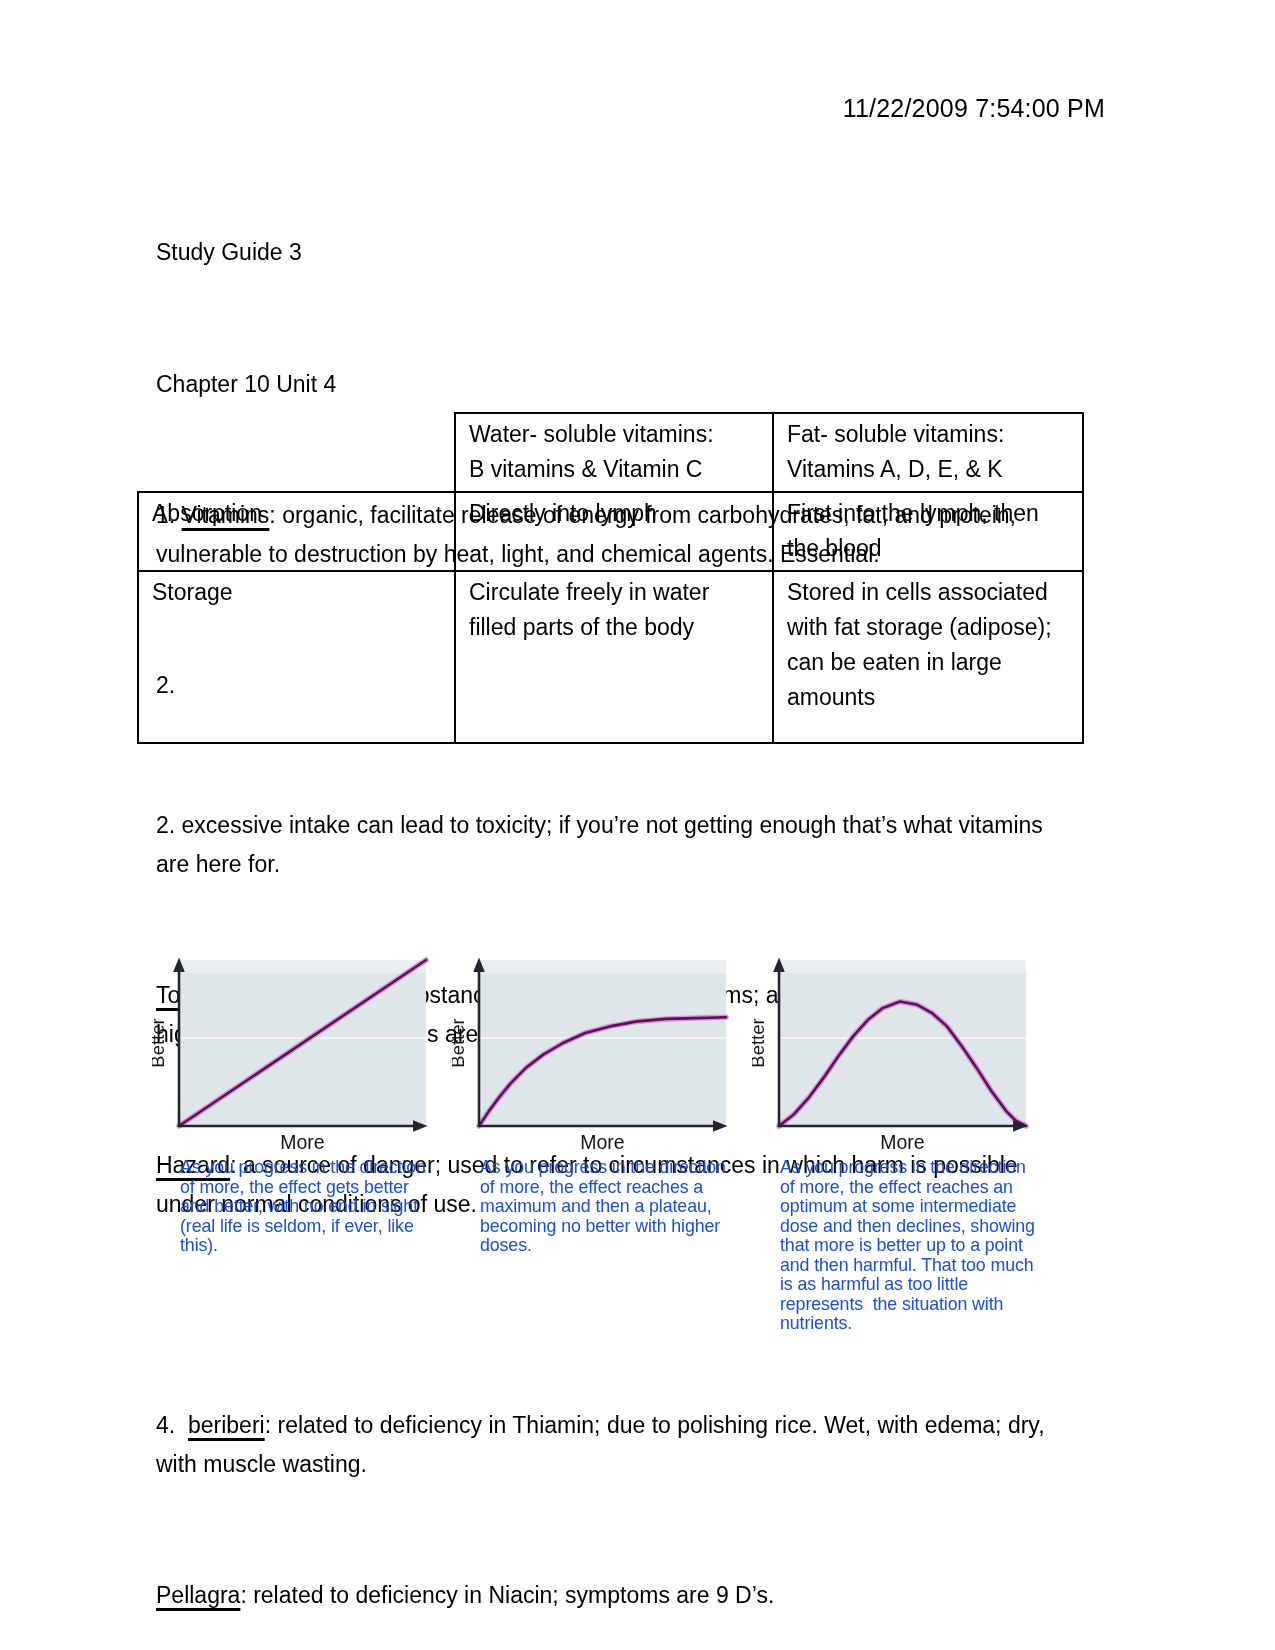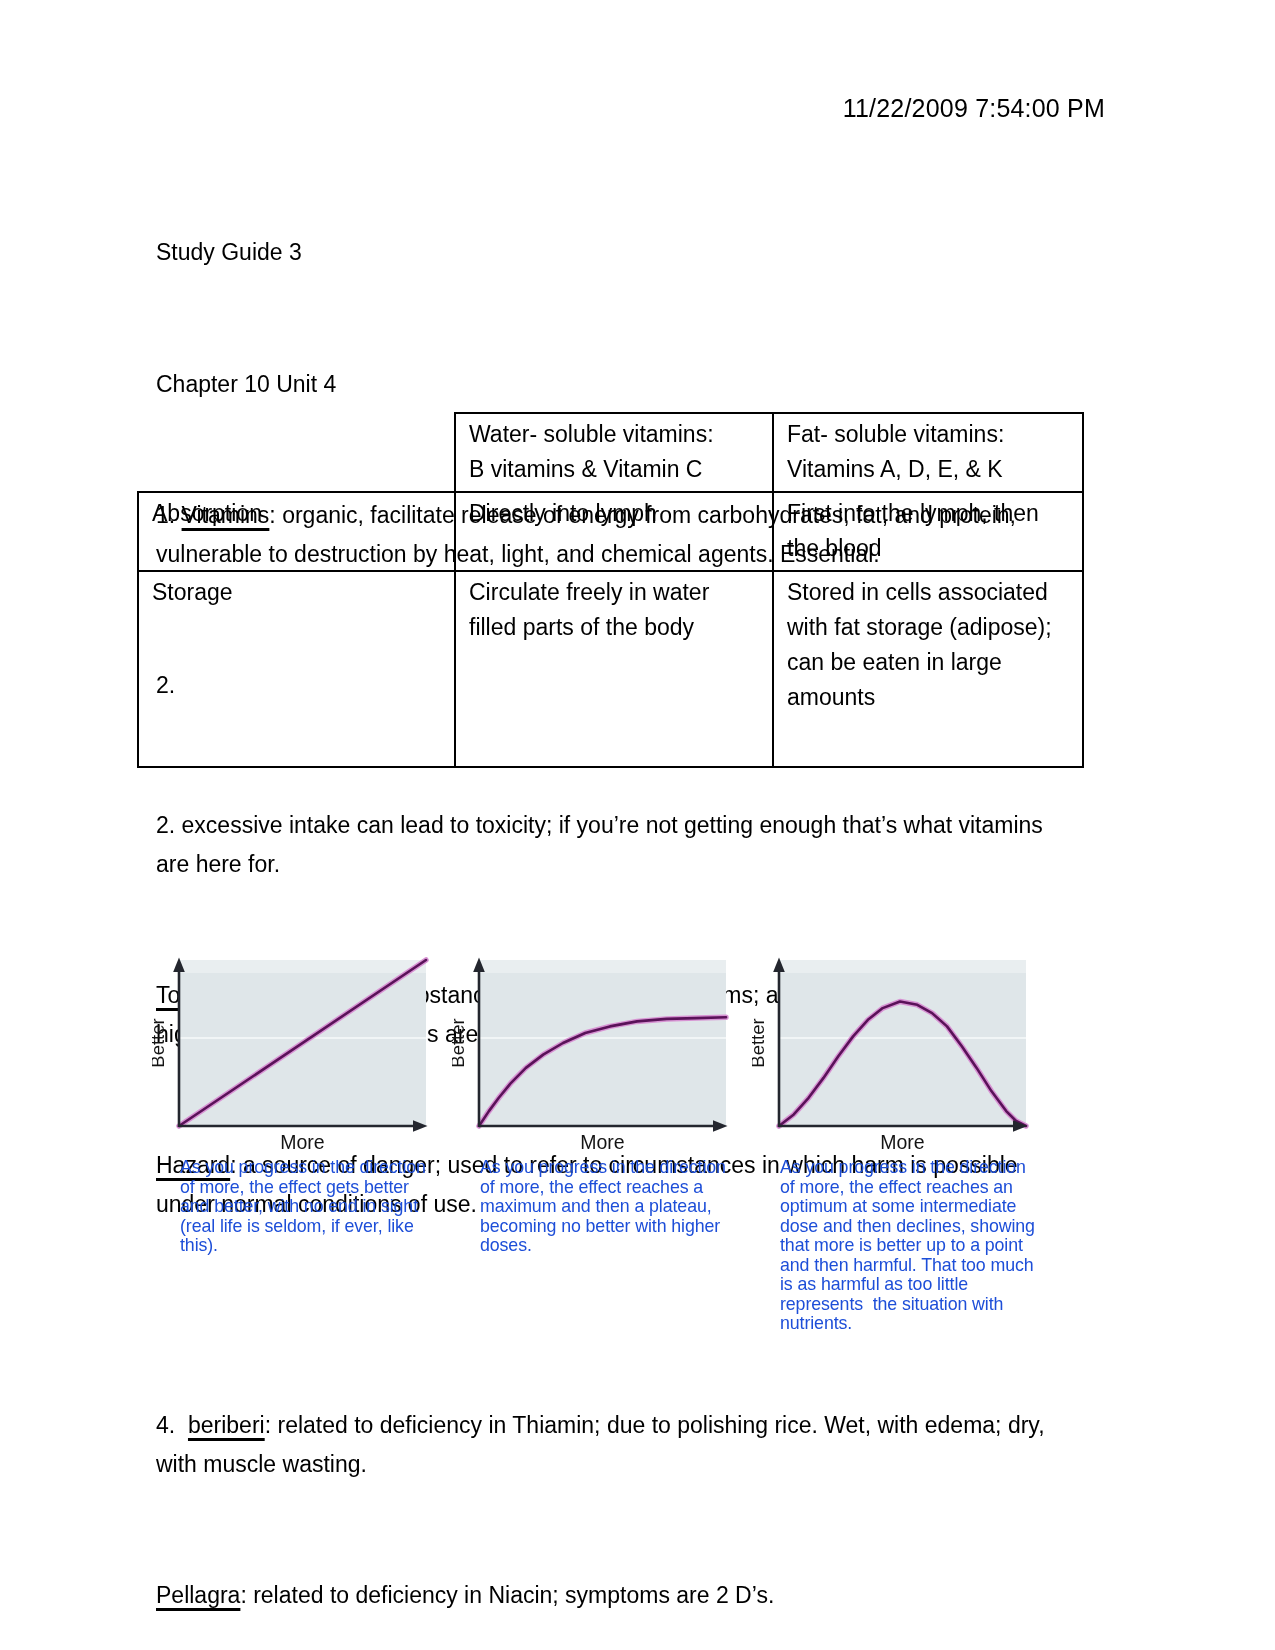--- a/index.html
+++ b/index.html
@@ -11,21 +11,21 @@
   .ts{ position:absolute; top:70px; right:170px; font-size:25px; letter-spacing:.2px;margin-top:24px; }
   .tb{ position:absolute; left:148px; width:1010px; font-size:23px; line-height:38.5px; white-space:pre; }
   #tb1{ top:148px; } #tb2{ top:721px; } #tb3{ top:1321px; }
   .tb p{ margin:8px; }
   .u{ text-decoration:underline; text-decoration-thickness:2.5px; text-underline-offset:5px; }
 
   table.vt{ position:absolute; top:412px; left:137px; border-collapse:collapse; table-layout:fixed; width:945px; }
   table.vt td{ border:2px solid #000; vertical-align:top; padding:3px 28px 4px 13px;
                font-size:23px; line-height:35px; white-space:pre-line; }
   table.vt td.nb{ border:none; }
-  tr.r1{ height:70px; } tr.r2{ height:74px;border-radius:24px; } tr.r3{ height:196px;margin-left:24px; }
+  tr.r1{ height:70px; } tr.r2{ height:74px;border-radius:24px; } tr.r3{ height:172px;margin-left:24px; }
 
   #figs{ position:absolute; top:955px; left:152px; display:flex; }
   .fig{ width:300px; margin:0; padding:0; }
   .figsvg{ display:block; }
   .figsvg text{ font-family:"Liberation Sans",sans-serif; fill:#141414; }
   .figcap{ margin:3px 0 0 28px; font-size:17.8px; line-height:19.5px; white-space:pre;
            color:#1d4ed8; letter-spacing:-0.1px; }
 </style>
 </head>
 <body>
@@ -146,17 +146,17 @@
 and then harmful. That too much
 is as harmful as too little
 represents  the situation with
 nutrients.</figcaption>
     </figure>
   </div>
 
   <div class="tb" id="tb3">
     <p><span>4.  </span><span class="u">beriberi</span><span>: related to deficiency in Thiamin; due to polishing rice. Wet, with edema; dry,
 with muscle wasting.</span></p>
-    <p><span class="u">Pellagra</span><span>: related to deficiency in Niacin; symptoms are 2 D’s.</span></p>
+    <p><span class="u">Pellagra</span><span>: related to deficiency in Niacin; symptoms are 9 D’s.</span></p>
     
   </div>
 
 </div>
 
 </body></html>

